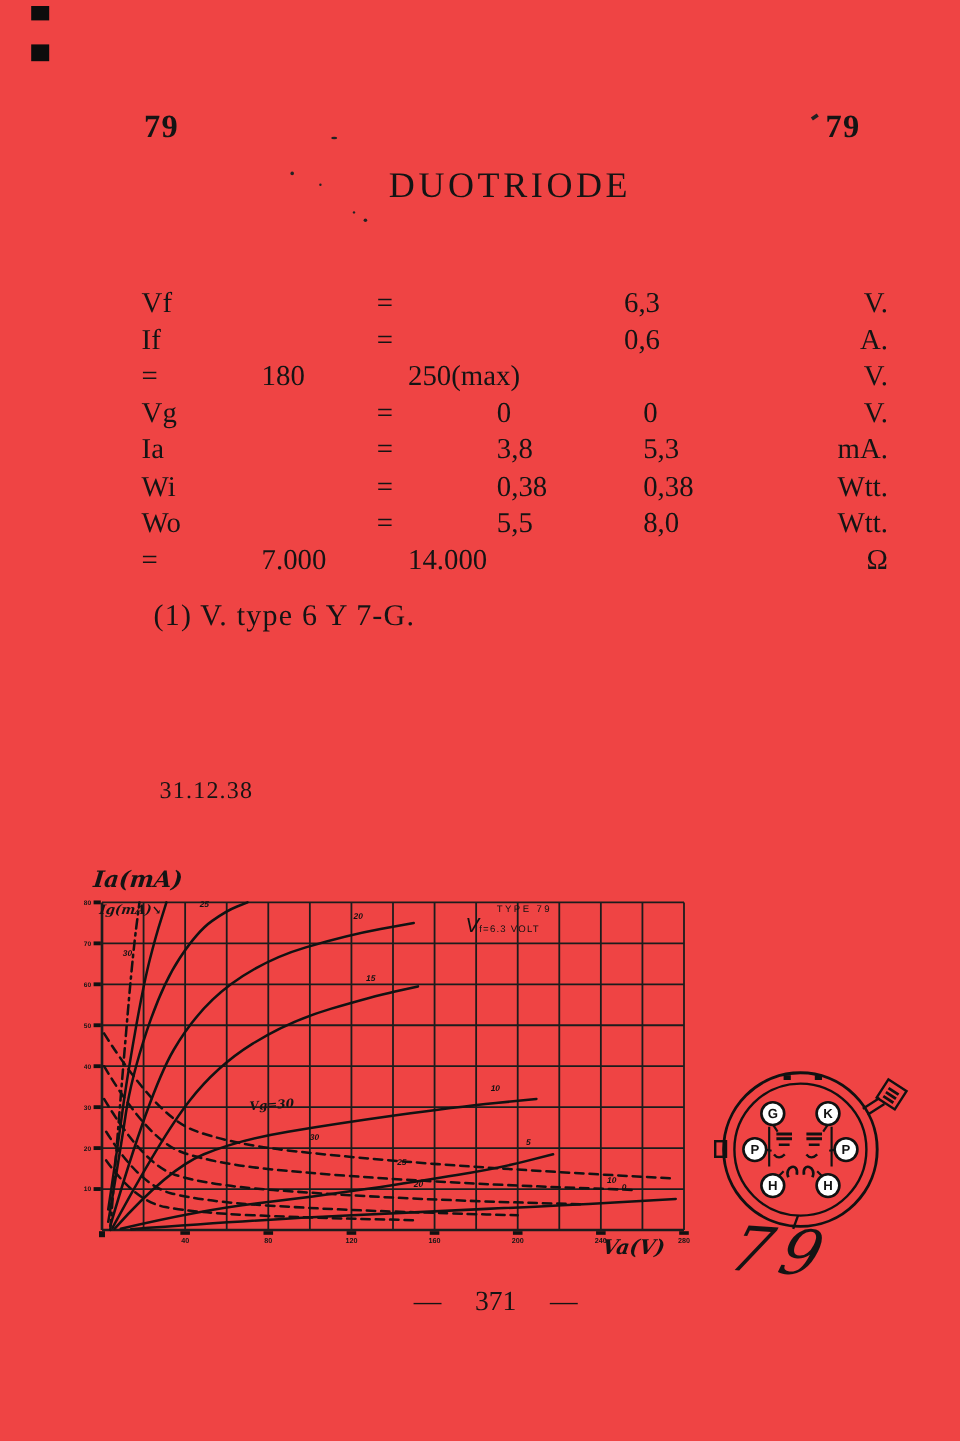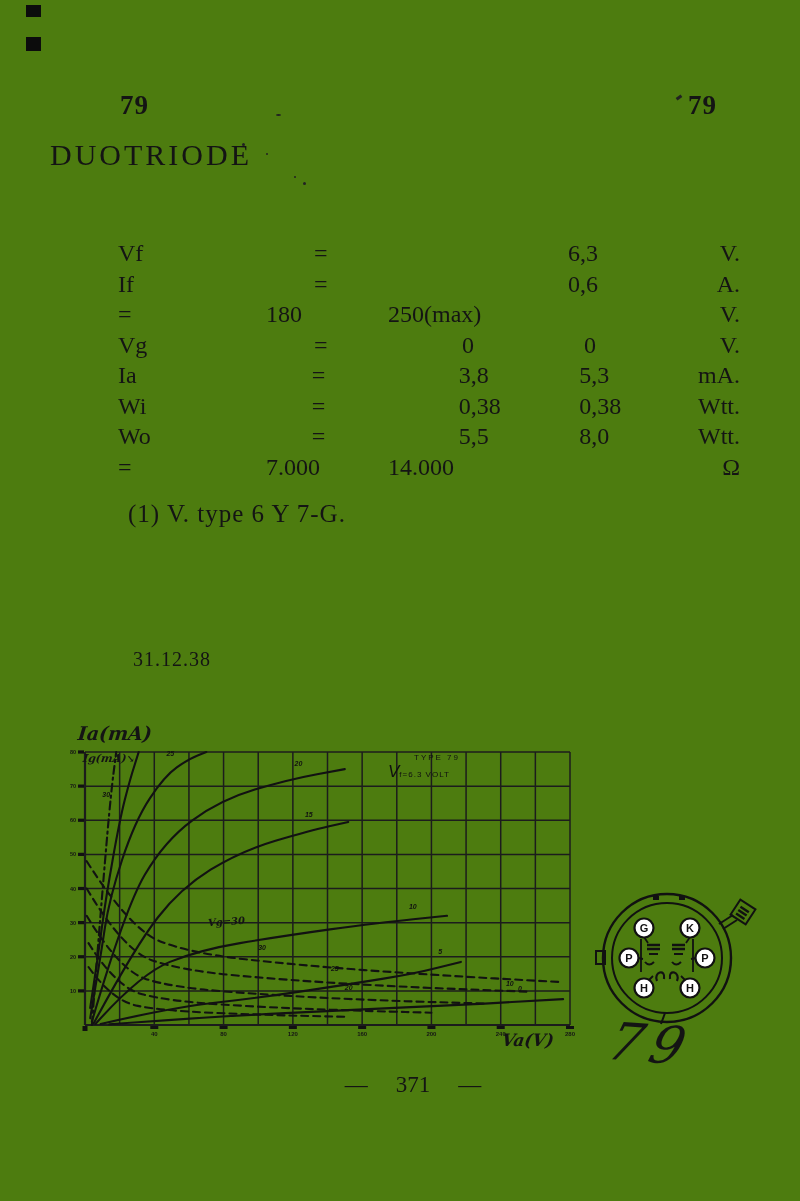--- a/index.html
+++ b/index.html
@@ -1,29 +1,29 @@
 <!DOCTYPE html>
 <html><head>
 <meta charset="utf-8">
 <style>
   html,body{margin:0;padding:0;background:#e8e8e8;}
-  .page{position:relative;width:800px;height:1201px;background:#4d7c0f;overflow:hidden;
+  .page{position:relative;width:800px;height:1201px;background:#ef4444;overflow:hidden;
         font-family:"Liberation Serif",serif;color:#141414;}
   .abs{position:absolute;}
   
   .corner{font-size:27px;font-weight:bold;letter-spacing:1px;}
-  .title{left:50px;width:750px;top:138px;text-align:left;font-size:30px;letter-spacing:3px;}
+  .title{left:50px;width:750px;top:138px;text-align:center;font-size:30px;letter-spacing:3px;}
   .subtitle{left:50px;width:750px;top:170px;text-align:center;font-size:22px;letter-spacing:1px;}
   .subtitle sub{font-size:13px;}
   
   .spec{left:118px;top:238px;width:622px;font-size:24px;}
   .srow{display:flex;height:30.5px;line-height:30.5px;}
   .sl{width:196px;}
   .se{width:100px;}
-  .sc1{width:122px;margin-left:48px;}
+  .sc1{width:122px;}
   .sc2{width:120px;}
   .su{flex:1;text-align:right;}
   .merge .sc1{width:242px;text-align:center;}
   .footnote{left:128px;top:500px;font-size:25px;letter-spacing:1px;}
   .date{left:133px;top:648px;font-size:20px;letter-spacing:1px;}
   
   .hand{font-style:italic;font-weight:bold;font-family:"DejaVu Serif",serif;}
   .ia-label{left:78px;top:722px;font-size:19px;transform:skewX(-6deg);}
   .ig-label{left:83px;top:752px;font-size:11px;transform:skewX(-8deg);white-space:nowrap;}
   .ig-arrow{display:inline-block;font-style:normal;font-size:10px;}

